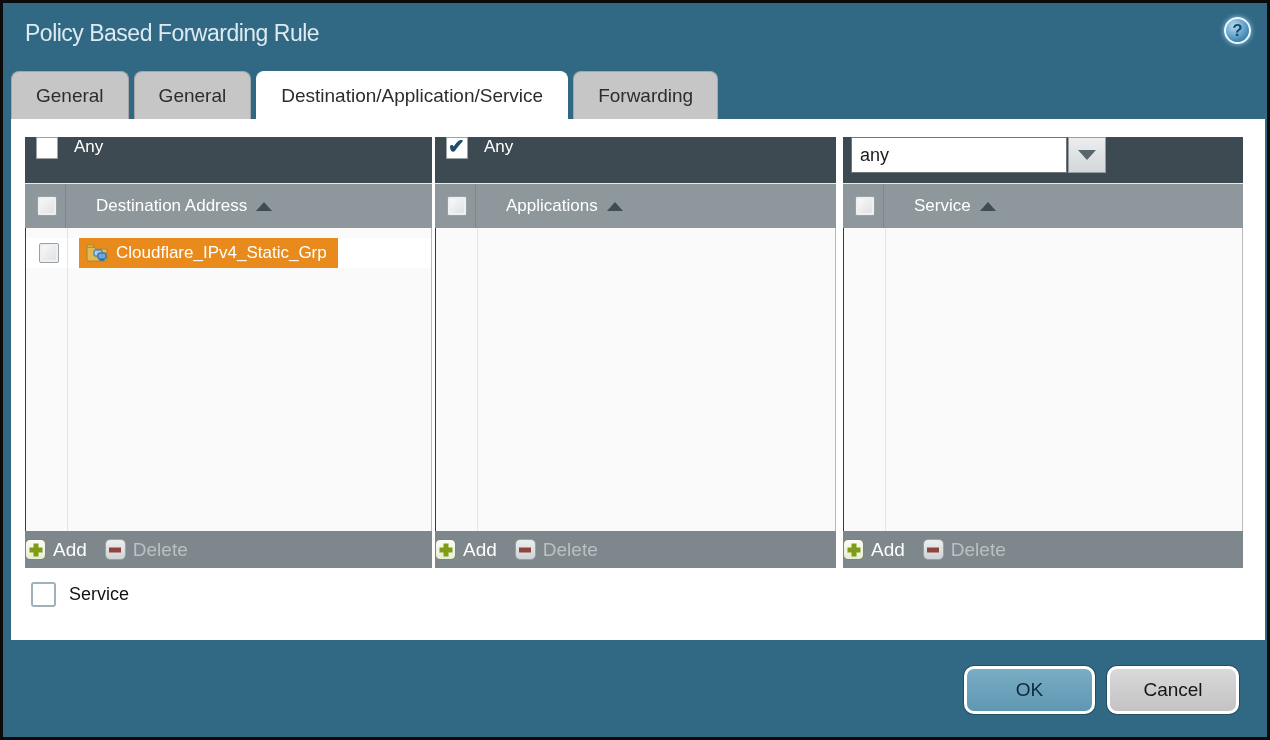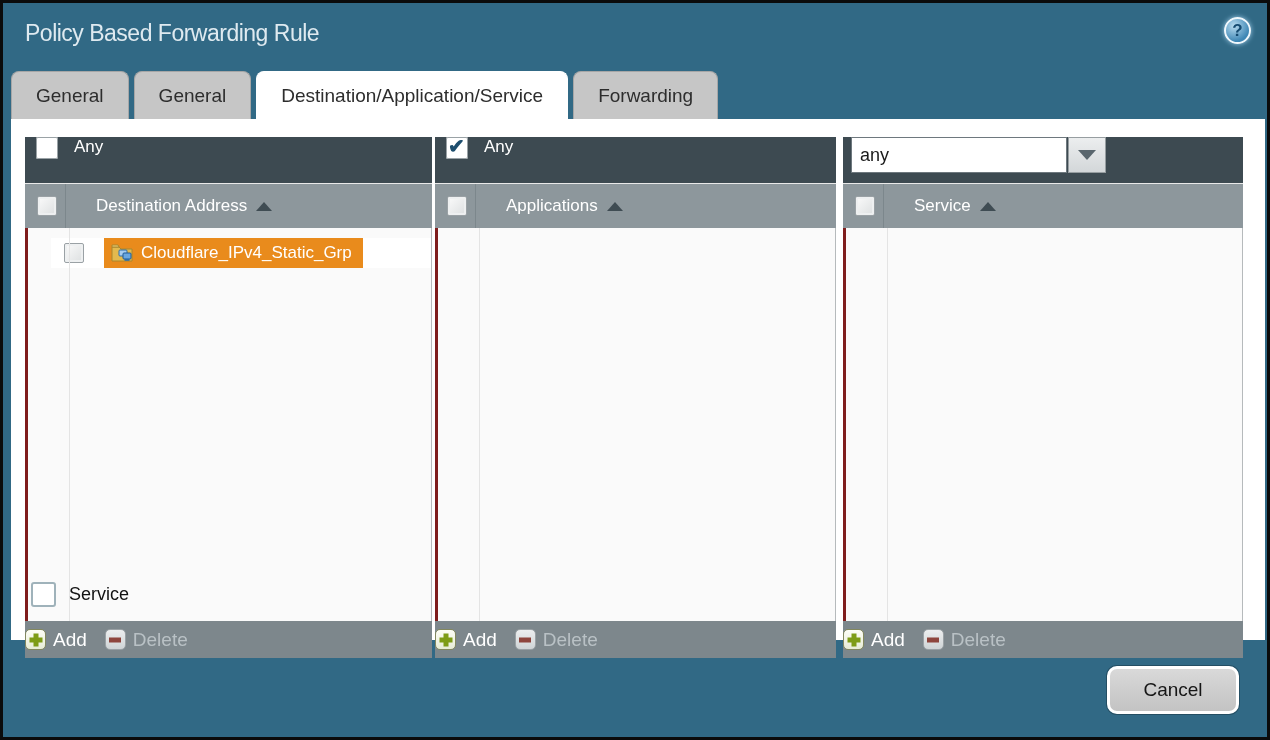--- a/index.html
+++ b/index.html
@@ -81,24 +81,23 @@
     padding-left:12px; border-right:1px solid #7c878c;
   }
   .thead .hlabel { margin-left:30px; }
   .sort-asc {
     width:0; height:0; margin-left:9px;
     border-left:8px solid transparent; border-right:8px solid transparent;
     border-bottom:9px solid #3f4c53;
   }
 
   .list {
-    height:393px; background:#fafafa; position:relative;
-    border-left:3px solid #7f1d1d; border-right:1px solid #b6babc;
+    height:303px; background:#fafafa; position:relative;
+    border-left:1px solid #7f1d1d; border-right:1px solid #b6babc;
     overflow:hidden;
-    padding-left:23px;
   }
   .list::before {
     content:""; position:absolute; left:41px; top:0; bottom:0; width:1px; background:#e4e4e4;
   }
   .row { display:flex; align-items:center; margin-top:10px; height:30px; background:#ffffff; }
   .row .cb3d { margin-left:13px; }
   .row-chip {
     margin-left:20px; height:30px; padding:0 11px 0 7px;
     background:#e98b1c; color:#ffffff; font-size:17px;
     display:flex; align-items:center; gap:8px; cursor:pointer;
@@ -287,15 +286,16 @@
       </div>
     </div>
 
     <div class="negate-row">
       <span class="negate-cb"></span>
       <span class="negate-label">Service</span>
     </div>
 
   </div>
 
+  <div class="action-btn btn-ok">OK</div>
   <div class="action-btn btn-cancel">Cancel</div>
 
 </div>
 
 </body></html>

